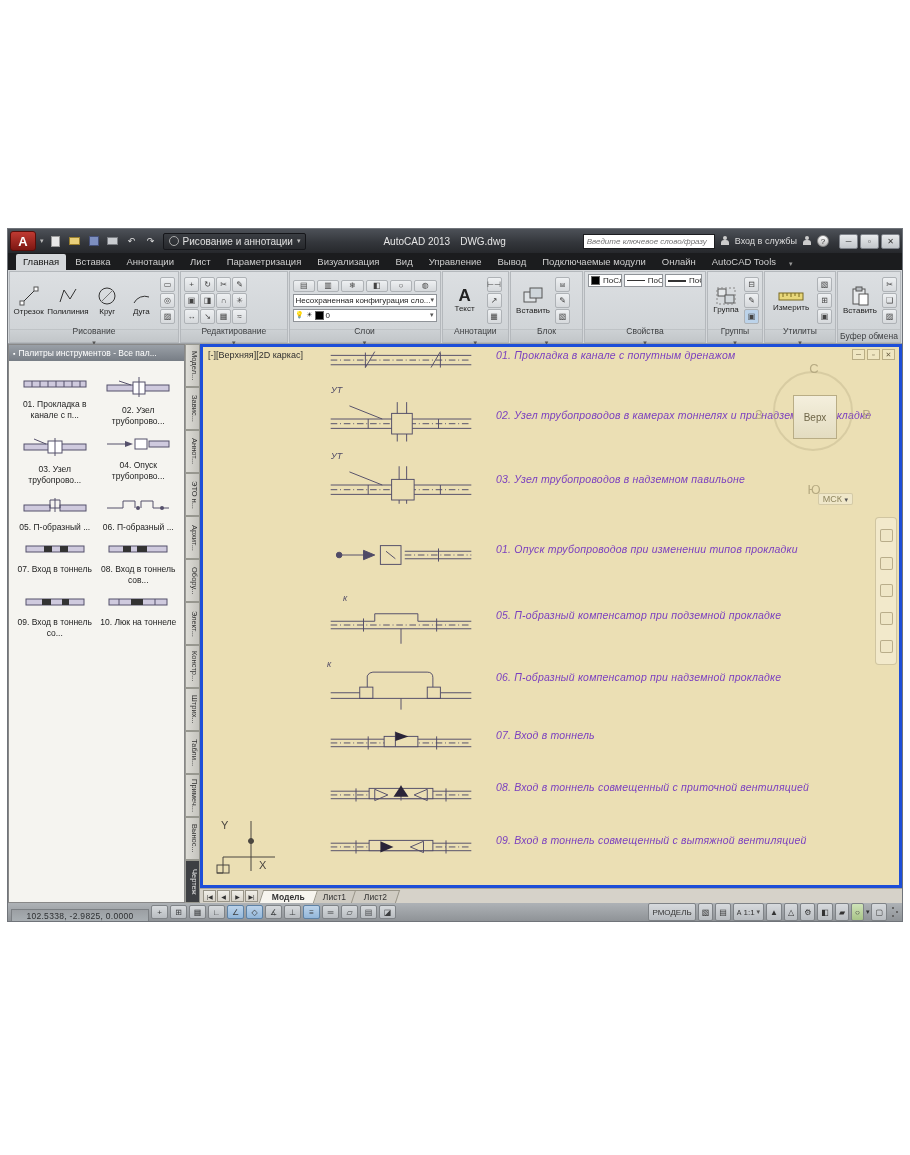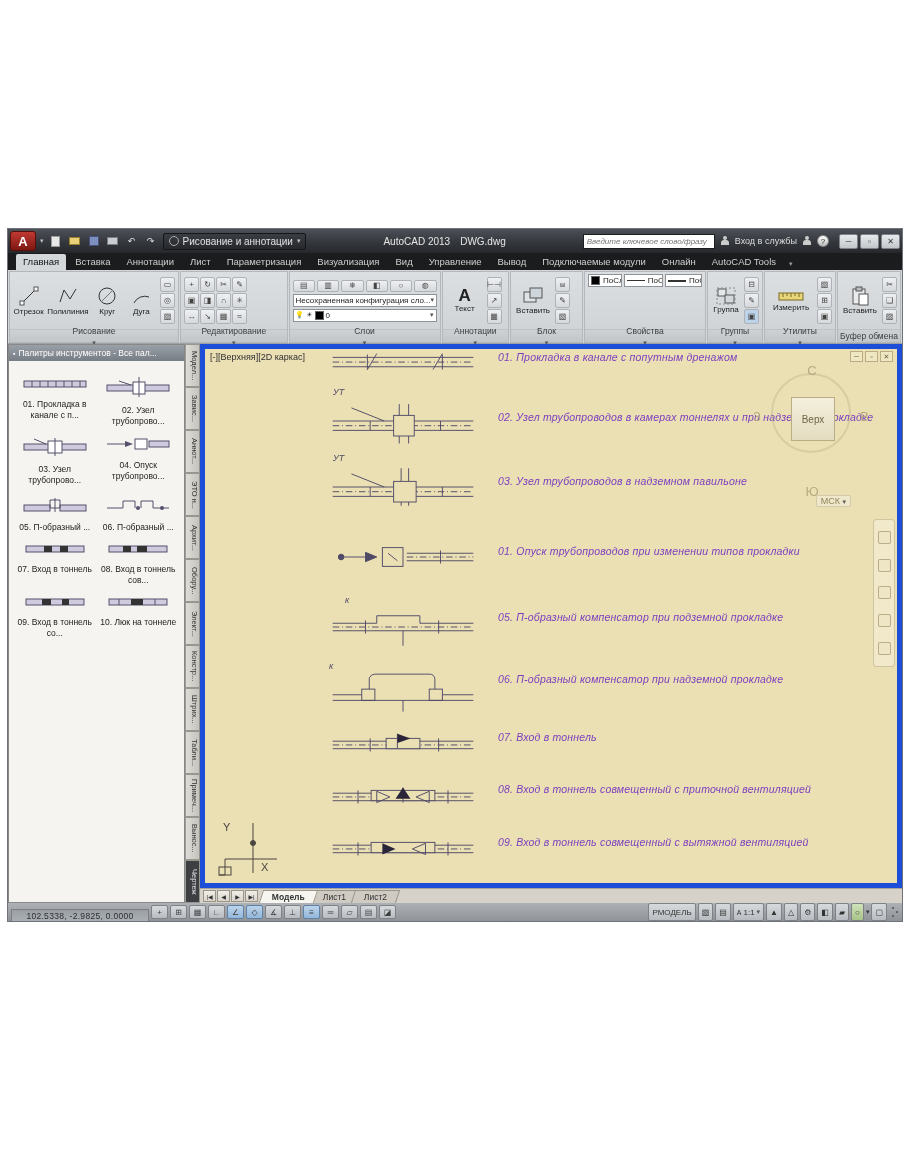--- a/index.html
+++ b/index.html
@@ -56,21 +56,21 @@
   .palette-header { height:16px; background:linear-gradient(#9aa0a7,#777d85); color:#fff; font-size:8.5px; display:flex; align-items:center; padding:0 4px; gap:3px; white-space:nowrap; overflow:hidden; }
   .palette-body { flex:1; display:grid; grid-template-columns:1fr 1fr; align-content:start; row-gap:10px; padding:16px 4px 4px; overflow:hidden; }
   .pal-item { display:flex; flex-direction:column; align-items:center; gap:8px; }
   .pal-caption { font-size:8.5px; color:#222; text-align:center; line-height:1.25; width:78px; }
   .pal-tabs { width:15px; display:flex; flex-direction:column; background:#c9c8c2; border-left:1px solid #9b9b95; }
   .ptab { writing-mode:vertical-rl; font-size:7.5px; color:#333; background:linear-gradient(90deg,#dddcd6,#c4c3bd); border:1px solid #97978f; border-left:none; padding:4px 0; flex:1; text-align:center; white-space:nowrap; overflow:hidden; }
   .ptab.dark { background:#3d3f43; color:#e8e8e8; }
 
   
   .canvas-col { flex:1; display:flex; flex-direction:column; }
-  .canvas { flex:1; position:relative; background:#ebdfb4; overflow:hidden; border:5px solid #1d4ed8; }
+  .canvas { flex:1; position:relative; background:#ebdfb4; overflow:hidden; border:3px solid #1d4ed8; }
   .vp-label { position:absolute; left:5px; top:3px; font-size:9px; color:#2f2f2f; }
   .cv-winctl { position:absolute; right:4px; top:2px; display:flex; gap:2px; }
   .cv-winbtn { width:13px; height:11px; background:#efe6c2; border:1px solid #b9ad85; font-size:7px; color:#6c6144; display:flex; align-items:center; justify-content:center; }
   .sym { position:absolute; }
   .sym svg { display:block; }
   .cad-label { position:absolute; font-size:10.5px; font-style:italic; letter-spacing:0.2px; white-space:nowrap; }
   .ann { position:absolute; font-size:9px; font-style:italic; color:#4f4a66; }
   .viewcube { position:absolute; right:30px; top:16px; width:110px; height:120px; color:#b6aa82; font-size:13px; }
   .vc-ring { position:absolute; left:14px; top:8px; width:80px; height:80px; border:2px solid rgba(180,170,130,0.35); border-radius:50%; }
   .vc-n { position:absolute; left:50%; top:-2px; transform:translateX(-50%); }

